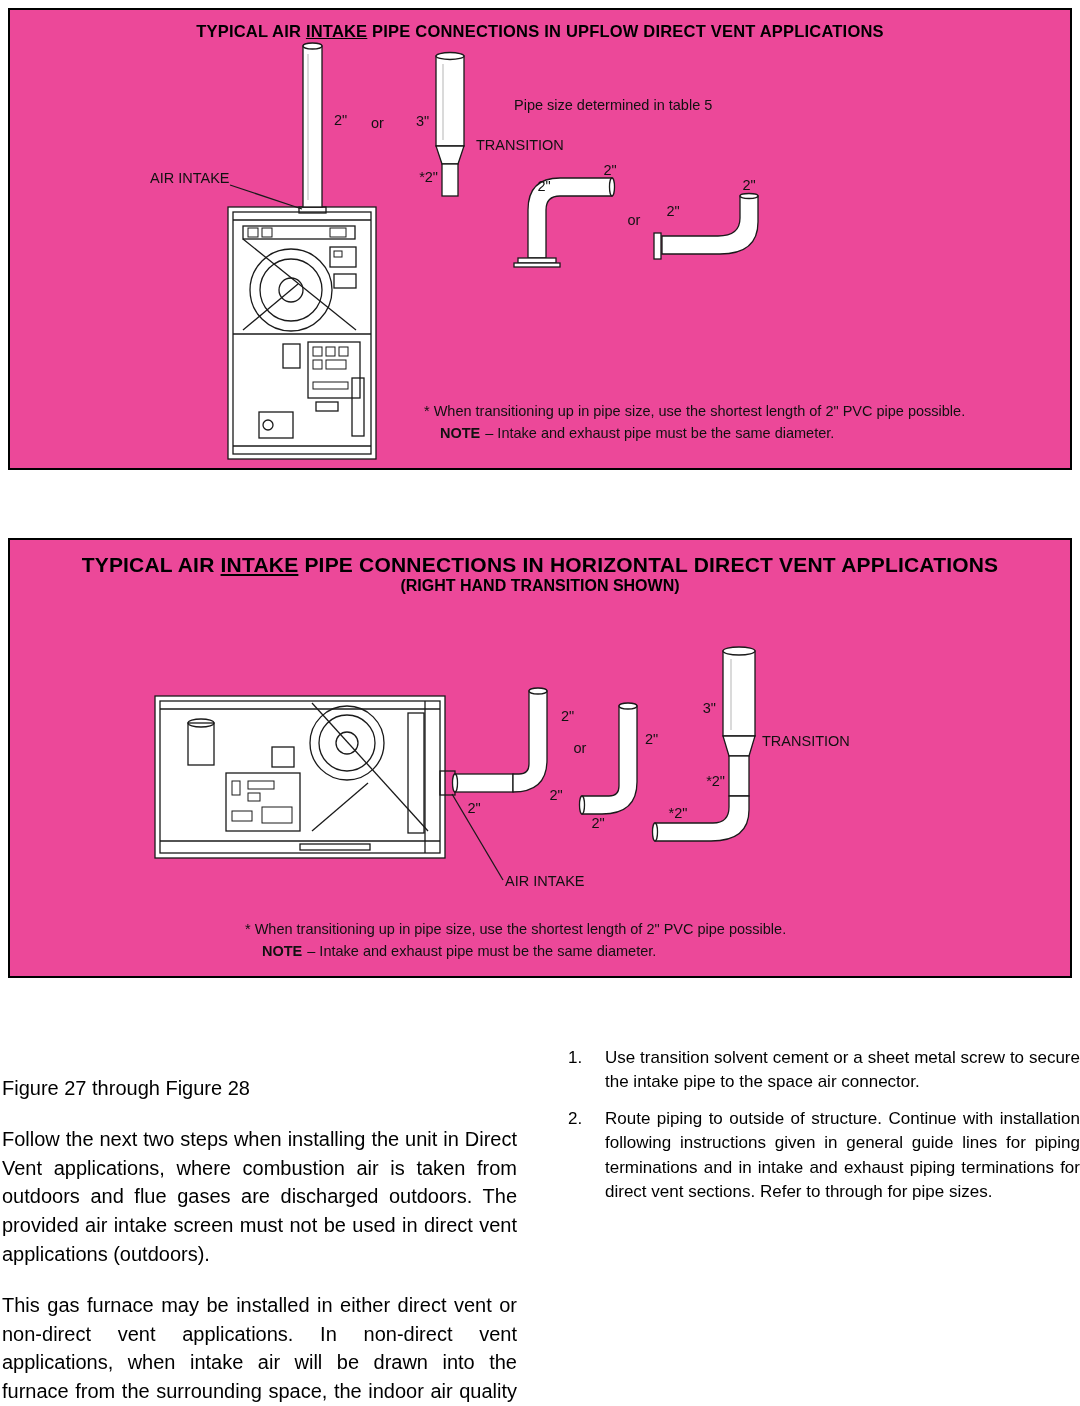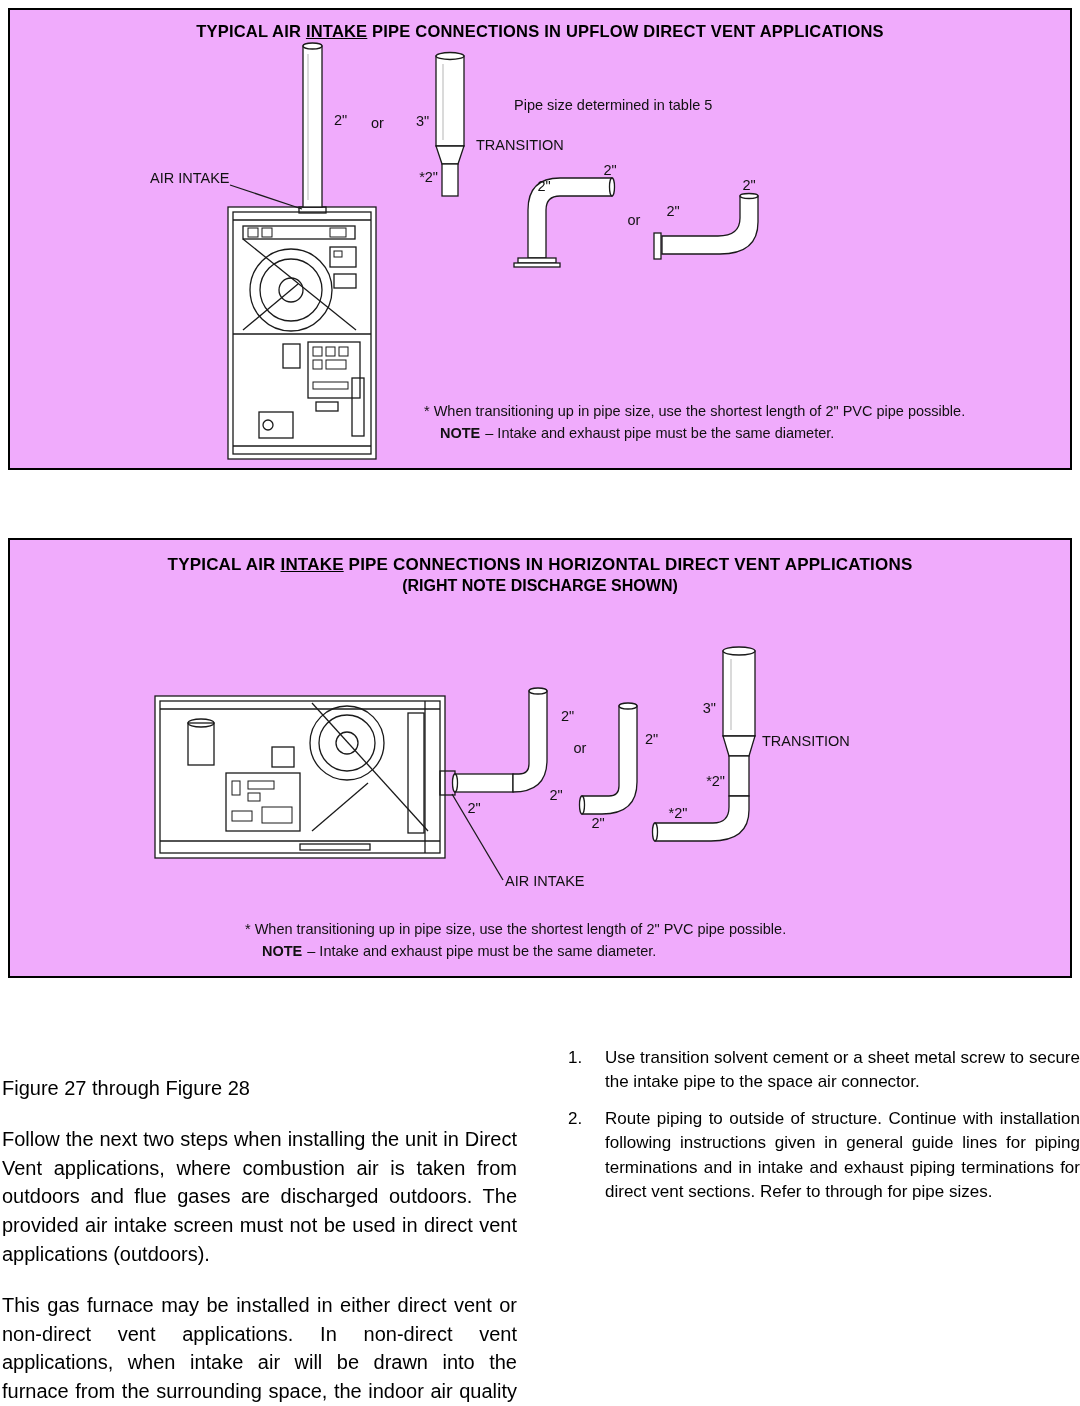--- a/index.html
+++ b/index.html
@@ -1,25 +1,25 @@
 <!DOCTYPE html>
 <html><head>
 <meta charset="utf-8">
 <style>
   * { margin:0; padding:0; box-sizing:border-box; }
   html,body { background:#fff; }
   body { width:1080px; height:1406px; font-family:"Liberation Sans", sans-serif; color:#000; }
   .page { position:relative; width:1080px; height:1406px; background:#fff; overflow:hidden; }
 
-  .figbox { position:absolute; left:8px; width:1064px; border:2px solid #000; background:#f0abfc; }
+  .figbox { position:absolute; left:8px; width:1064px; border:2px solid #000; background:#ec4899; }
   #box1 { top:8px; height:462px; }
   #box2 { top:538px; height:440px; }
 
   .fig-title { text-align:center; font-weight:bold; font-size:16.5px; line-height:21px; padding-top:11px; letter-spacing:.2px; }
-  #box2 .fig-title { font-size:17px; line-height:22px; padding-top:14px; }
+  #box2 .fig-title { font-size:21px; line-height:22px; padding-top:14px; }
   .fig-subtitle { text-align:center; font-weight:bold; font-size:16px; line-height:20px; }
   .u { text-decoration:underline; }
 
   svg { display:block; }
   .art { stroke:#1a1a1a; fill:none; stroke-width:1.3; }
   .art .thin { stroke-width:1; }
   .pipe { fill:#fff; stroke:#1a1a1a; stroke-width:1.3; }
   .shade { stroke:#b5b5b5; stroke-width:1; }
   svg text { font-family:"Liberation Sans", sans-serif; font-size:14.5px; fill:#111; stroke:none; }
   svg text.fn { font-size:14.5px; }
@@ -124,21 +124,21 @@
 
       <text class="fn" x="424" y="416">* When transitioning up in pipe size, use the shortest length of 2" PVC pipe possible.</text>
       <text class="fn" x="440" y="438"><tspan class="b">NOTE</tspan><tspan dx="5">– Intake and exhaust pipe must be the same diameter.</tspan></text>
     </svg>
   </div>
 
   <div class="figbox" id="box2">
     <div class="fig-title">
       <span>TYPICAL AIR </span><span class="u">INTAKE</span><span> PIPE CONNECTIONS IN HORIZONTAL DIRECT VENT APPLICATIONS</span>
     </div>
-    <div class="fig-subtitle">(RIGHT NOTE DISCHARGE SHOWN)</div>
+    <div class="fig-subtitle">(RIGHT HAND TRANSITION SHOWN)</div>
     <svg viewBox="10 600 1060 372" width="1060" height="372">
 
       <g class="art">
         <rect x="155" y="700" width="290" height="162" fill="#fff"></rect>
         <rect x="160" y="705" width="280" height="152"></rect>
         <line x1="160" y1="713" x2="440" y2="713"></line>
         <rect x="188" y="727" width="26" height="42"></rect>
         <ellipse cx="201" cy="727" rx="13" ry="4"></ellipse>
         <rect x="226" y="777" width="74" height="58"></rect>
         <rect class="thin" x="232" y="785" width="8" height="14"></rect>

